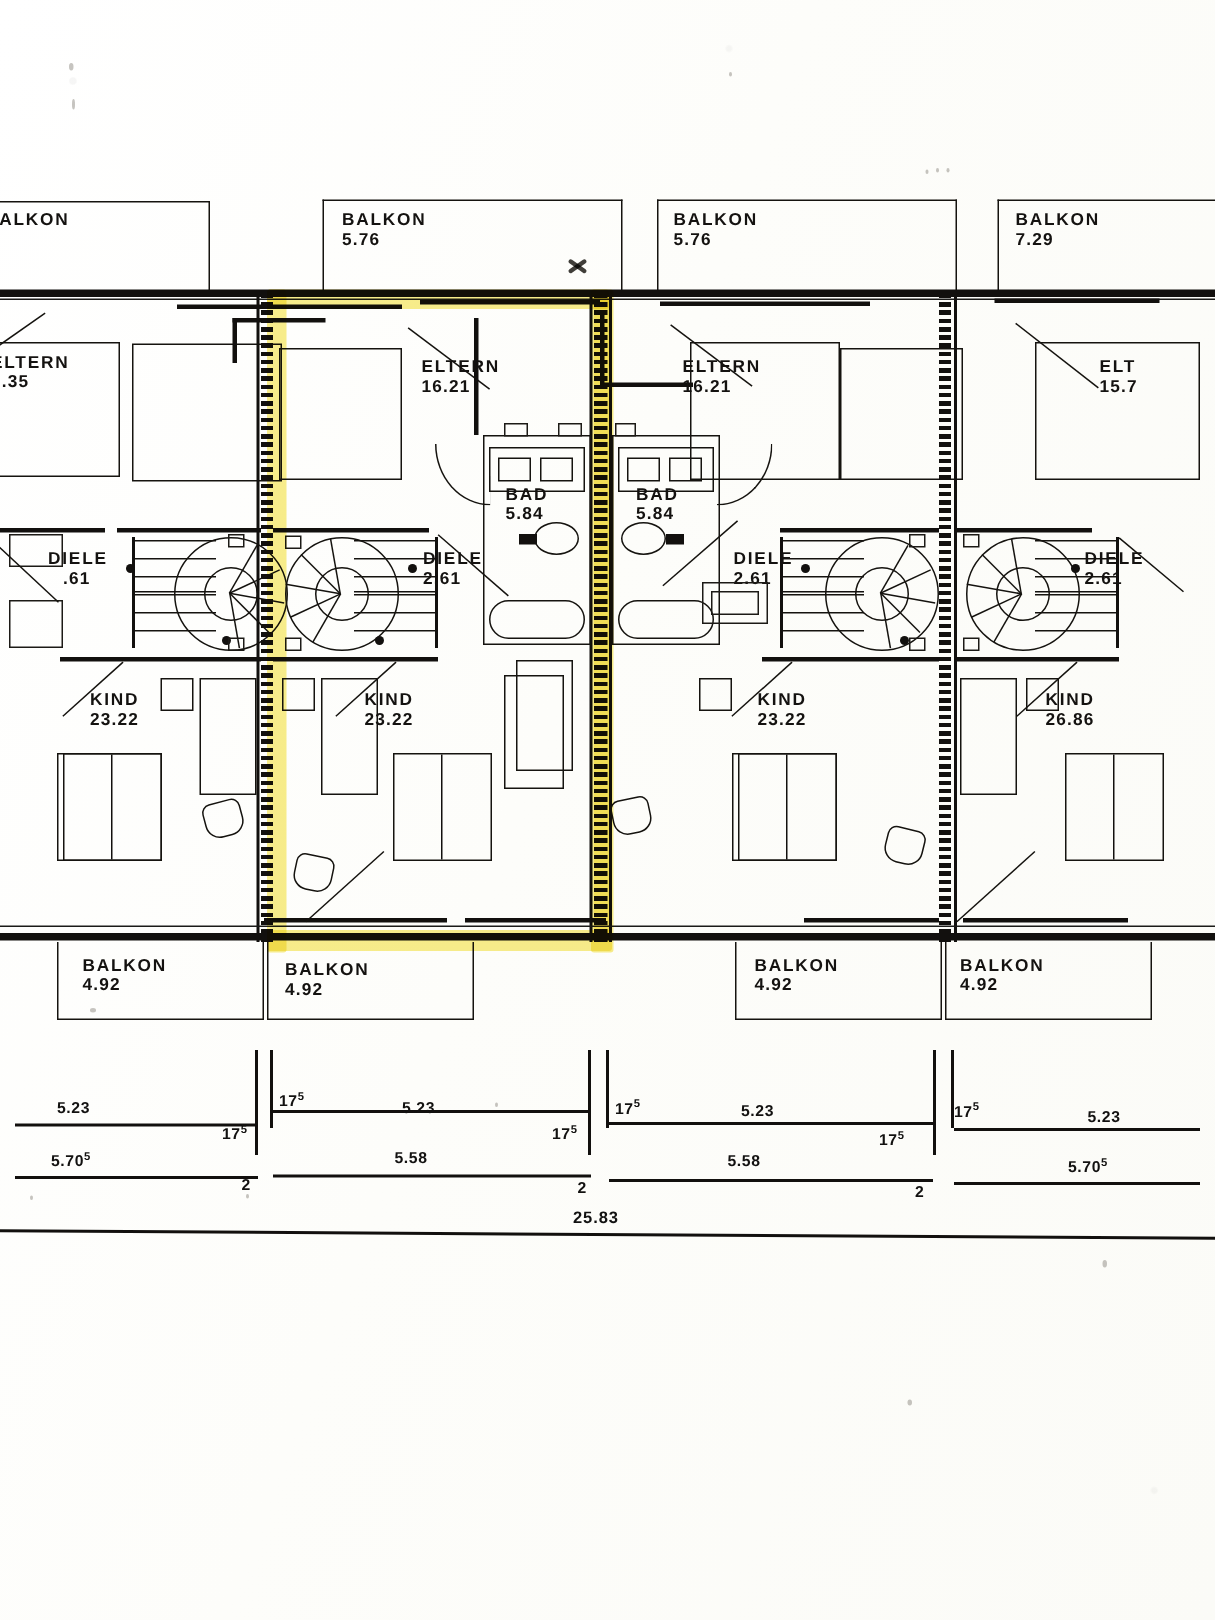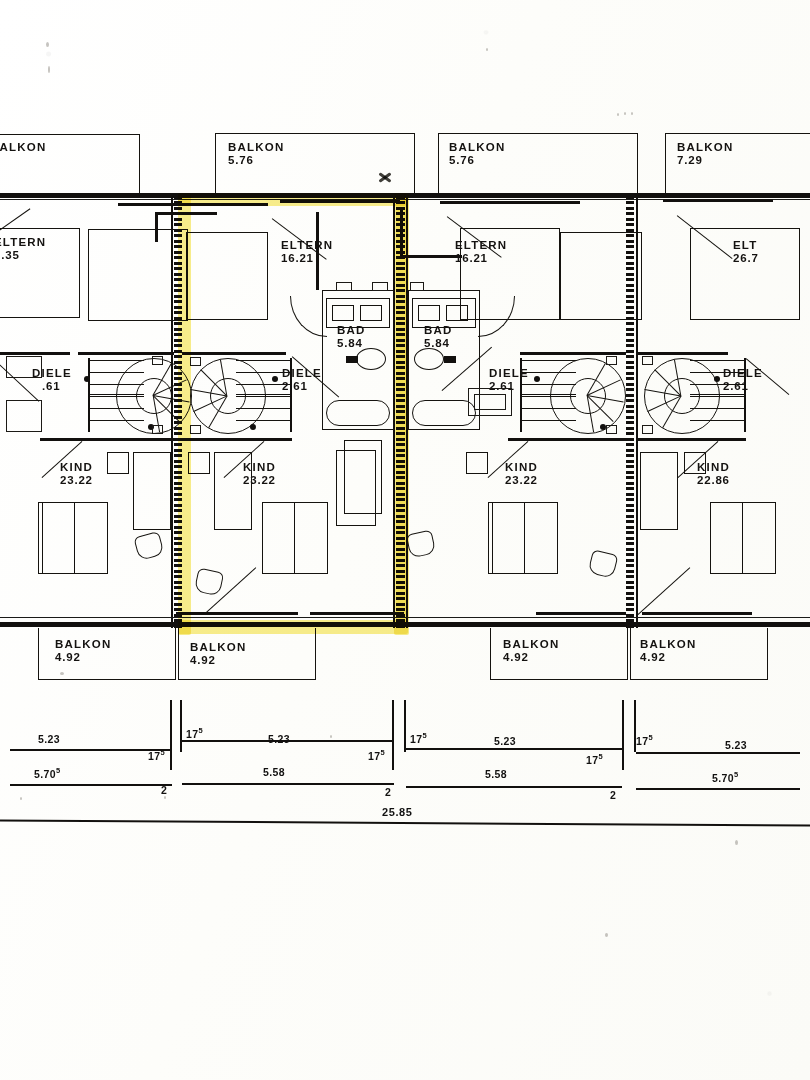--- a/index.html
+++ b/index.html
@@ -113,21 +113,21 @@
 
   <div class="w" style="left:400px;top:210px;width:3px;height:48px;"></div>
   <div class="w" style="left:400px;top:255px;width:62px;height:3px;"></div>
   <div class="box" style="left:460px;top:228px;width:100px;height:92px;"></div>
   <div class="box" style="left:560px;top:232px;width:82px;height:88px;"></div>
   <div class="lbl" style="left:455px;top:239px;">
     <span>ELTERN</span><span class="num">16.21</span>
   </div>
 
   <div class="lbl" style="left:733px;top:239px;">
-    <span>ELT</span><span class="num">26.7</span>
+    <span>ELT</span><span class="num">15.7</span>
   </div>
   <div class="box" style="left:690px;top:228px;width:110px;height:92px;"></div>
 
   <div class="party" style="left:174px;top:196px;width:8px;height:432px;"></div>
   <div class="party" style="left:396px;top:196px;width:9px;height:432px;"></div>
   <div class="party" style="left:626px;top:196px;width:8px;height:432px;"></div>
   <div class="w" style="left:171px;top:196px;width:1.6px;height:432px;"></div>
   <div class="w" style="left:393px;top:196px;width:1.6px;height:432px;"></div>
   <div class="w" style="left:406px;top:196px;width:1.6px;height:432px;"></div>
   <div class="w" style="left:636px;top:196px;width:1.6px;height:432px;"></div>
@@ -289,21 +289,21 @@
   <div class="lbl" style="left:60px;top:461px;">
     <span>KIND</span><span class="num">23.22</span>
   </div>
   <div class="lbl" style="left:243px;top:461px;">
     <span>KIND</span><span class="num">23.22</span>
   </div>
   <div class="lbl" style="left:505px;top:461px;">
     <span>KIND</span><span class="num">23.22</span>
   </div>
   <div class="lbl" style="left:697px;top:461px;">
-    <span>KIND</span><span class="num">22.86</span>
+    <span>KIND</span><span class="num">26.86</span>
   </div>
 
   <div class="lead" style="left:42px;top:477px;width:54px;transform:rotate(-42deg);"></div>
   <div class="lead" style="left:224px;top:477px;width:54px;transform:rotate(-42deg);"></div>
   <div class="lead" style="left:488px;top:477px;width:54px;transform:rotate(-42deg);"></div>
   <div class="lead" style="left:678px;top:477px;width:54px;transform:rotate(-42deg);"></div>
 
   <div class="furn" style="left:107px;top:452px;width:22px;height:22px;"></div>
   <div class="furn" style="left:133px;top:452px;width:38px;height:78px;"></div>
   <div class="furn" style="left:42px;top:502px;width:66px;height:72px;"></div>
@@ -400,21 +400,21 @@
   <div class="dim" style="left:725px;top:739px;"><span>5.23</span></div>
 
   <div class="dim" style="left:34px;top:766px;"><span>5.70</span><sup>5</sup></div>
   <div class="dim" style="left:161px;top:784px;"><span>2</span></div>
   <div class="dim" style="left:263px;top:766px;"><span>5.58</span></div>
   <div class="dim" style="left:385px;top:786px;"><span>2</span></div>
   <div class="dim" style="left:485px;top:768px;"><span>5.58</span></div>
   <div class="dim" style="left:610px;top:789px;"><span>2</span></div>
   <div class="dim" style="left:712px;top:770px;"><span>5.70</span><sup>5</sup></div>
 
-  <div class="dimtot" style="left:382px;top:806px;"><span>25.85</span></div>
+  <div class="dimtot" style="left:382px;top:806px;"><span>25.83</span></div>
 
   <div class="speck" style="left:46px;top:42px;width:3px;height:5px;"></div>
   <div class="speck" style="left:48px;top:66px;width:2px;height:7px;"></div>
   <div class="speck" style="left:617px;top:113px;width:2px;height:3px;"></div>
   <div class="speck" style="left:624px;top:112px;width:2px;height:3px;"></div>
   <div class="speck" style="left:631px;top:112px;width:2px;height:3px;"></div>
   <div class="speck" style="left:486px;top:48px;width:2px;height:3px;"></div>
   <div class="speck" style="left:20px;top:797px;width:2px;height:3px;"></div>
   <div class="speck" style="left:164px;top:796px;width:2px;height:3px;"></div>
   <div class="speck" style="left:735px;top:840px;width:3px;height:5px;"></div>

